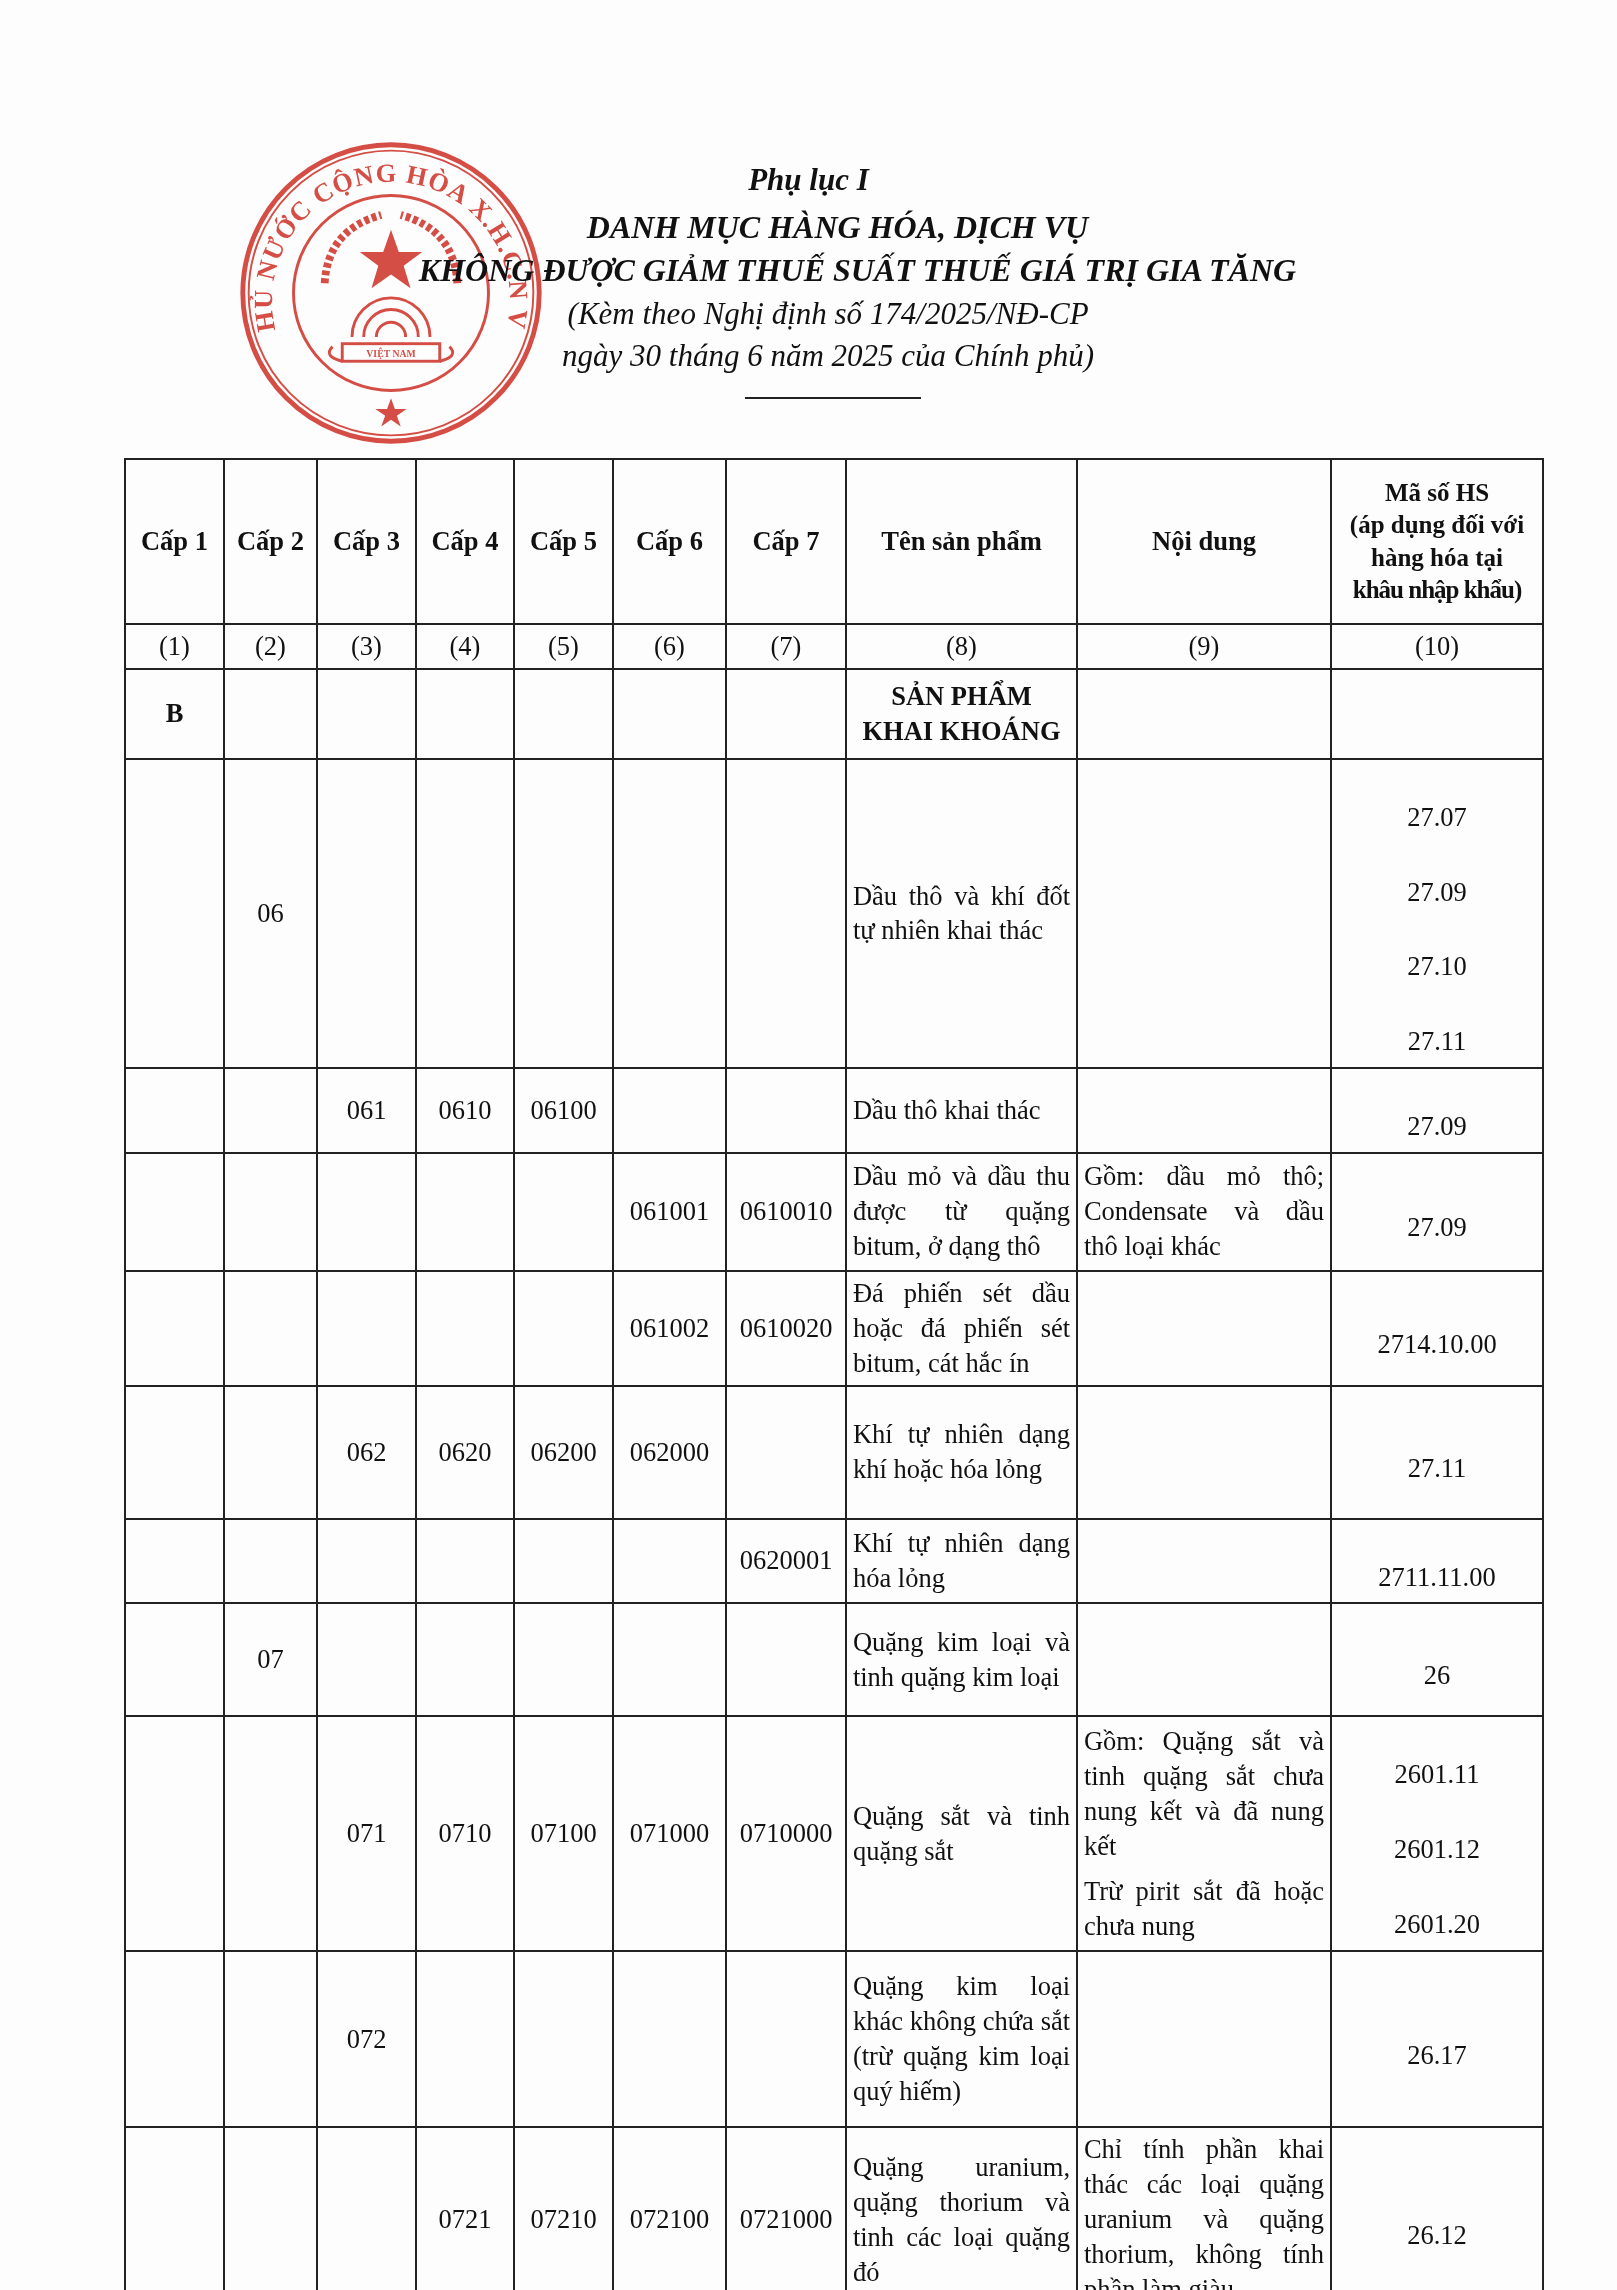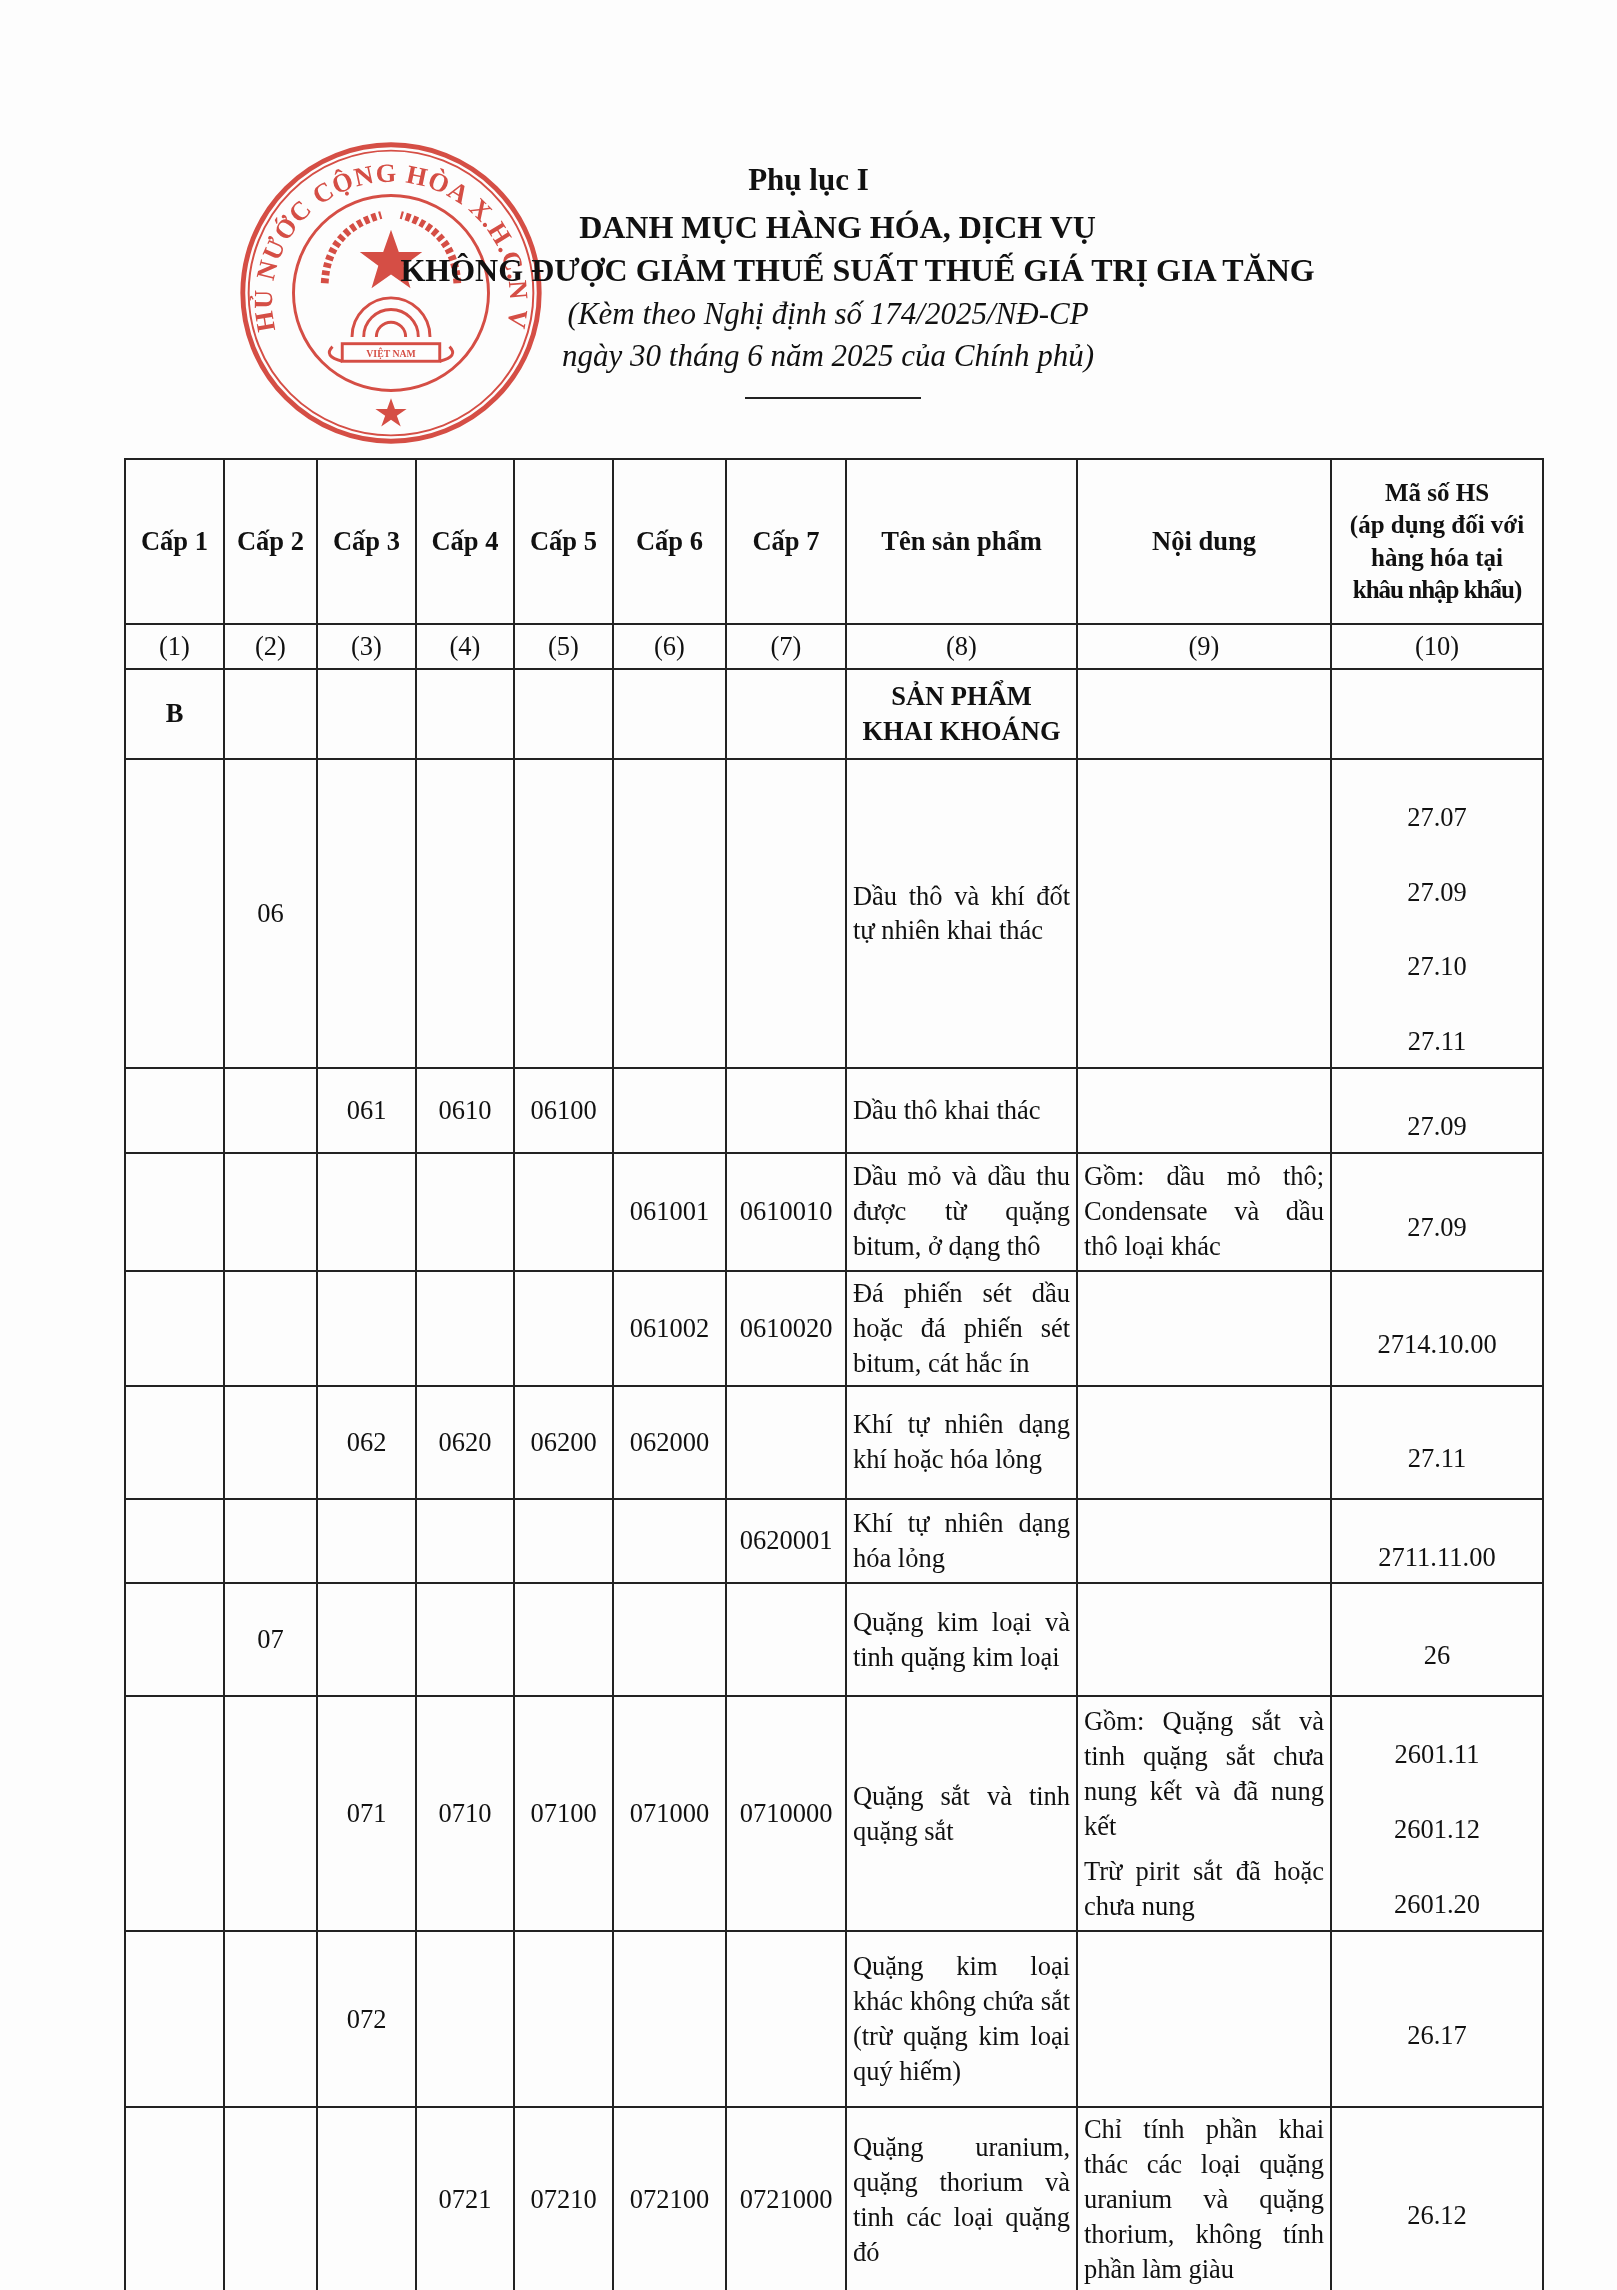--- a/index.html
+++ b/index.html
@@ -2,21 +2,21 @@
 <html><head>
 <meta charset="utf-8">
 <style>
   html, body { margin: 0; padding: 0; background: #ffffff; }
   body { width: 1617px; height: 2291px; position: relative; overflow: hidden;
          font-family: "Liberation Serif", "DejaVu Serif", serif; color: #111; }
   .page { position: absolute; left: 0; top: 0; width: 1617px; height: 2291px; background: #fdfdfd; }
 
   
   .header { position: absolute; left: 0; top: 162px; width: 1617px; text-align: center; }
-  .h-line { position: absolute; left: 0; width: 1617px; text-align: center; white-space: nowrap; }
+  .h-line { position: absolute; left: 0; width: 1617px; text-align: center; white-space: nowrap; font-style: italic; }
   .h-appendix { top: 0; font-weight: bold; font-size: 31px; left: 0; }
   .h-title1 { top: 47px; font-weight: bold; font-size: 32px; left: 29px; }
   .h-title2 { top: 90px; font-weight: bold; font-size: 32px; left: 49px; }
   .h-sub1 { top: 134px; font-style: italic; font-size: 31px; left: 19.6px; }
   .h-sub2 { top: 176px; font-style: italic; font-size: 31px; left: 19.6px; }
   .h-rule { position: absolute; top: 235px; left: 745px; width: 176px; height: 0; border-top: 2px solid #222; }
 
   
   .stamp { position: absolute; left: 235px; top: 137px; width: 312px; height: 312px; opacity: 0.88; }
 
@@ -185,21 +185,21 @@
           <td class="c"></td>
           <td class="c"></td>
           <td class="c tight">061002</td>
           <td class="c tight">0610020</td>
           <td class="j">Đá phiến sét dầu hoặc đá phiến sét bitum, cát hắc ín</td>
           <td class="j"></td>
           <td class="hs-list">
             <div>2714.10.00</div>
           </td>
         </tr>
-        <tr style="height: 113px;">
+        <tr style="height: 133px;">
           <td class="c"></td>
           <td class="c"></td>
           <td class="c">062</td>
           <td class="c">0620</td>
           <td class="c">06200</td>
           <td class="c tight">062000</td>
           <td class="c tight"></td>
           <td class="j">Khí tự nhiên dạng khí hoặc hóa lỏng</td>
           <td class="j"></td>
           <td class="hs-list">

